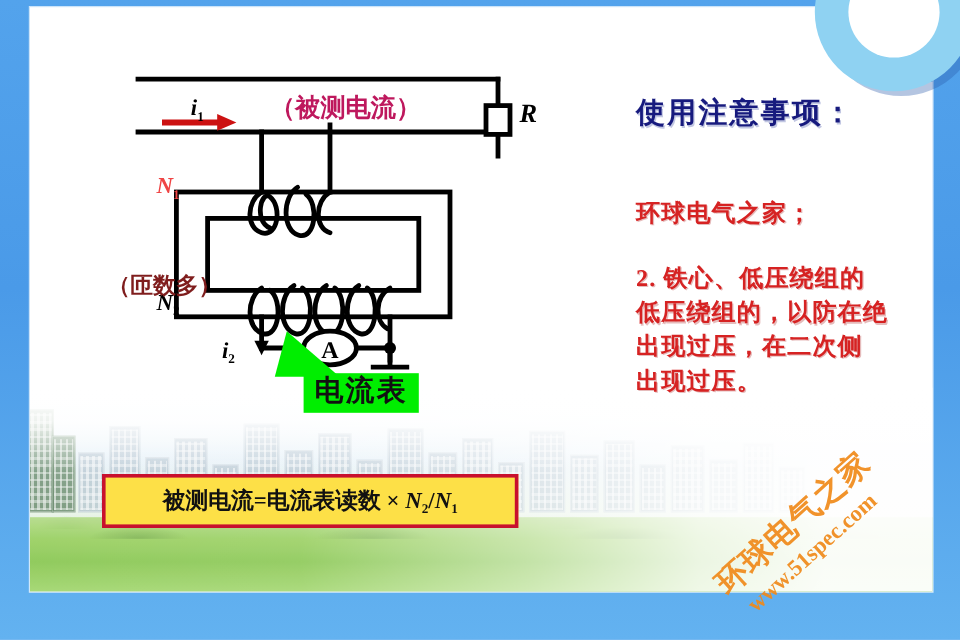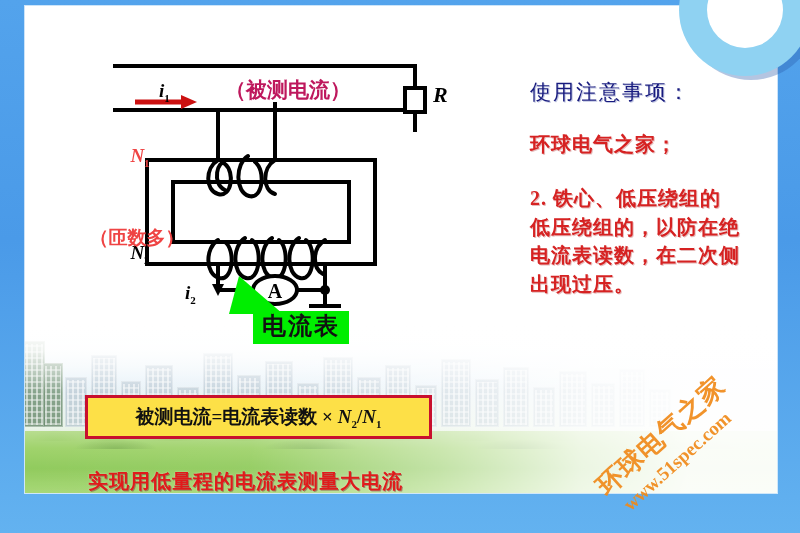--- a/index.html
+++ b/index.html
@@ -94,23 +94,23 @@
     position:absolute;right:-40px;top:-58px;width:132px;height:132px;border-radius:50%;
     background:rgba(40,90,170,.35);
   }
   .deco-tab{
     position:absolute;right:0;top:0;width:40px;height:62px;background:#3d86dd;
   }
 
   
   .notes{position:absolute;left:505px;top:72px;width:250px;}
   .notes-title{
-    color:#171a7e;font-weight:normal;font-size:21px;letter-spacing:2px;
+    color:#171a7e;font-weight:bold;font-size:24px;letter-spacing:2px;
     text-shadow:1px 1px 0 rgba(120,130,190,.45);
-    margin-bottom:24px;white-space:nowrap;
+    margin-bottom:54px;white-space:nowrap;
   }
   .note-item{
     color:#d62222;font-weight:bold;font-size:20px;line-height:1.42;
     letter-spacing:1px;margin-bottom:26px;
     text-shadow:1px 1px 0 rgba(180,60,60,.35);
   }
   .note-item .ln{display:block;white-space:nowrap;}
   .note-item .ln.first{text-indent:0;}
 
   
@@ -275,51 +275,50 @@
       <div style="position:absolute;left:140px;top:24px;font-size:21px;font-weight:bold;color:#be185d;white-space:nowrap;">（被测电流）</div>
 
       
       <div style="position:absolute;left:348px;top:30px;font-size:22px;font-weight:bold;font-style:italic;color:#000;">R</div>
 
       
       <div style="position:absolute;left:10px;top:93px;font-size:19px;font-weight:bold;color:#ef4444;text-align:center;width:90px;"><i>N</i><sub style="font-style:normal;font-size:11px;">1</sub></div>
 
       
       <div style="position:absolute;left:10px;top:150px;font-size:19px;font-weight:bold;color:#000;text-align:center;width:90px;margin-top:40px;"><i>N</i><sub style="font-style:normal;font-size:11px;">2</sub></div>
-      <div style="position:absolute;left:2px;top:173px;font-size:19px;font-weight:bold;color:#ef4444;width:100px;text-align:center;white-space:nowrap;">（匝数多）</div>
+      <div style="position:absolute;left:2px;top:173px;font-size:19px;font-weight:bold;color:#7f1d1d;width:100px;text-align:center;white-space:nowrap;">（匝数多）</div>
 
       
       <div style="position:absolute;left:100px;top:230px;font-size:19px;font-weight:bold;font-style:italic;color:#000;"><span>i</span><sub style="font-style:normal;font-size:11px;">2</sub></div>
     </div>
 
     <svg style="position:absolute;left:200px;top:268px;width:90px;height:48px;">
       <polygon points="14,2 58,40 4,40" fill="#00ee00"></polygon>
     </svg>
     <div class="ammeter-tag">电流表</div>
 
     <div class="notes">
       <div class="notes-title">使用注意事项：</div>
 
       <div class="note-item">
         <span class="ln">环球电气之家；</span>
       </div>
 
       <div class="note-item">
         <span class="ln first">2.  铁心、低压绕组的</span>
         <span class="ln">低压绕组的，以防在绝</span>
-        <span class="ln">电流表读数，在二次侧</span>
+        <span class="ln">出现过压，在二次侧</span>
         <span class="ln">出现过压。</span>
       </div>
     </div>
 
     <div class="formula">
       <span><span>被测电流=电流表读数 ×</span>&nbsp;<i>N</i><sub>2</sub><span>/</span><i>N</i><sub>1</sub></span>
     </div>
 
-    <div class="caption">实现用低量程的电流表测量大电流</div>
 
     <div class="watermark">
       <div class="wm-txt wm1">环球电气之家</div>
       <div class="wm-txt wm2">www.51spec.com</div>
     </div>
 
   </div>
 </div>
 
 </body></html>

